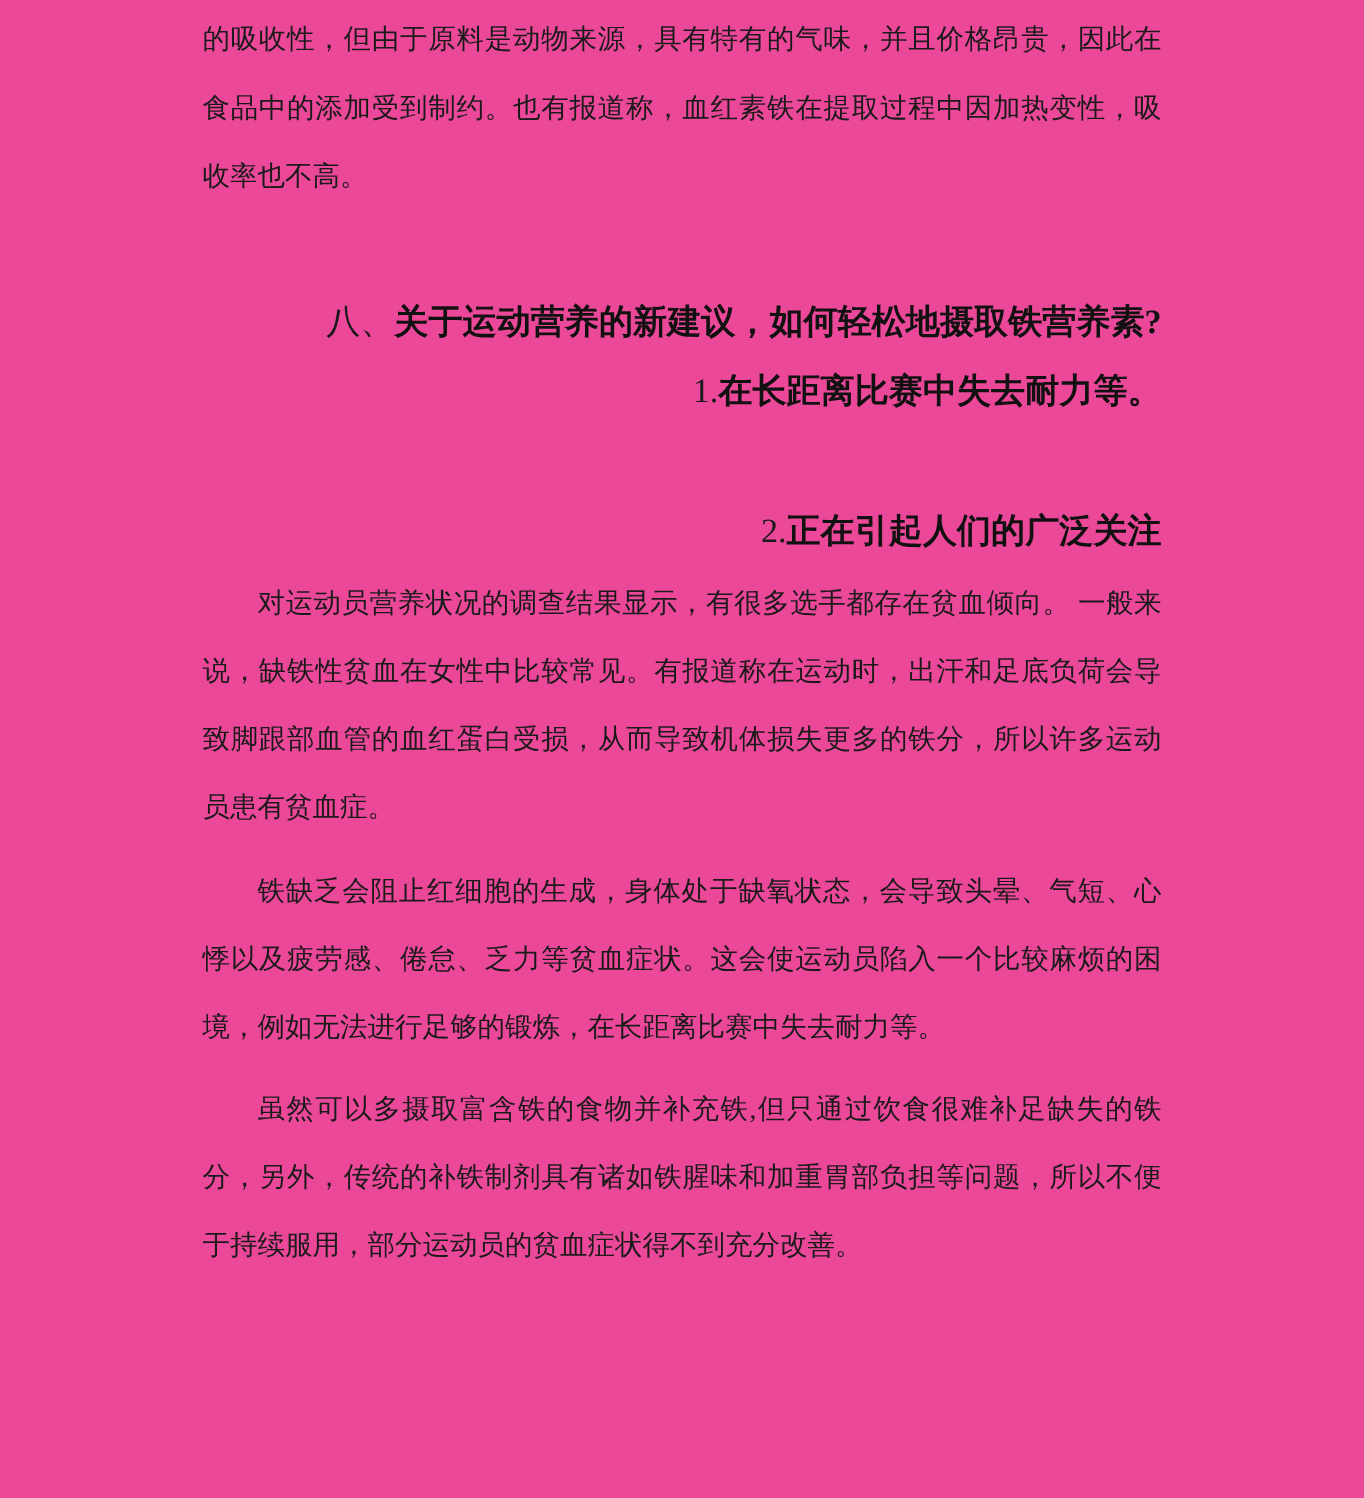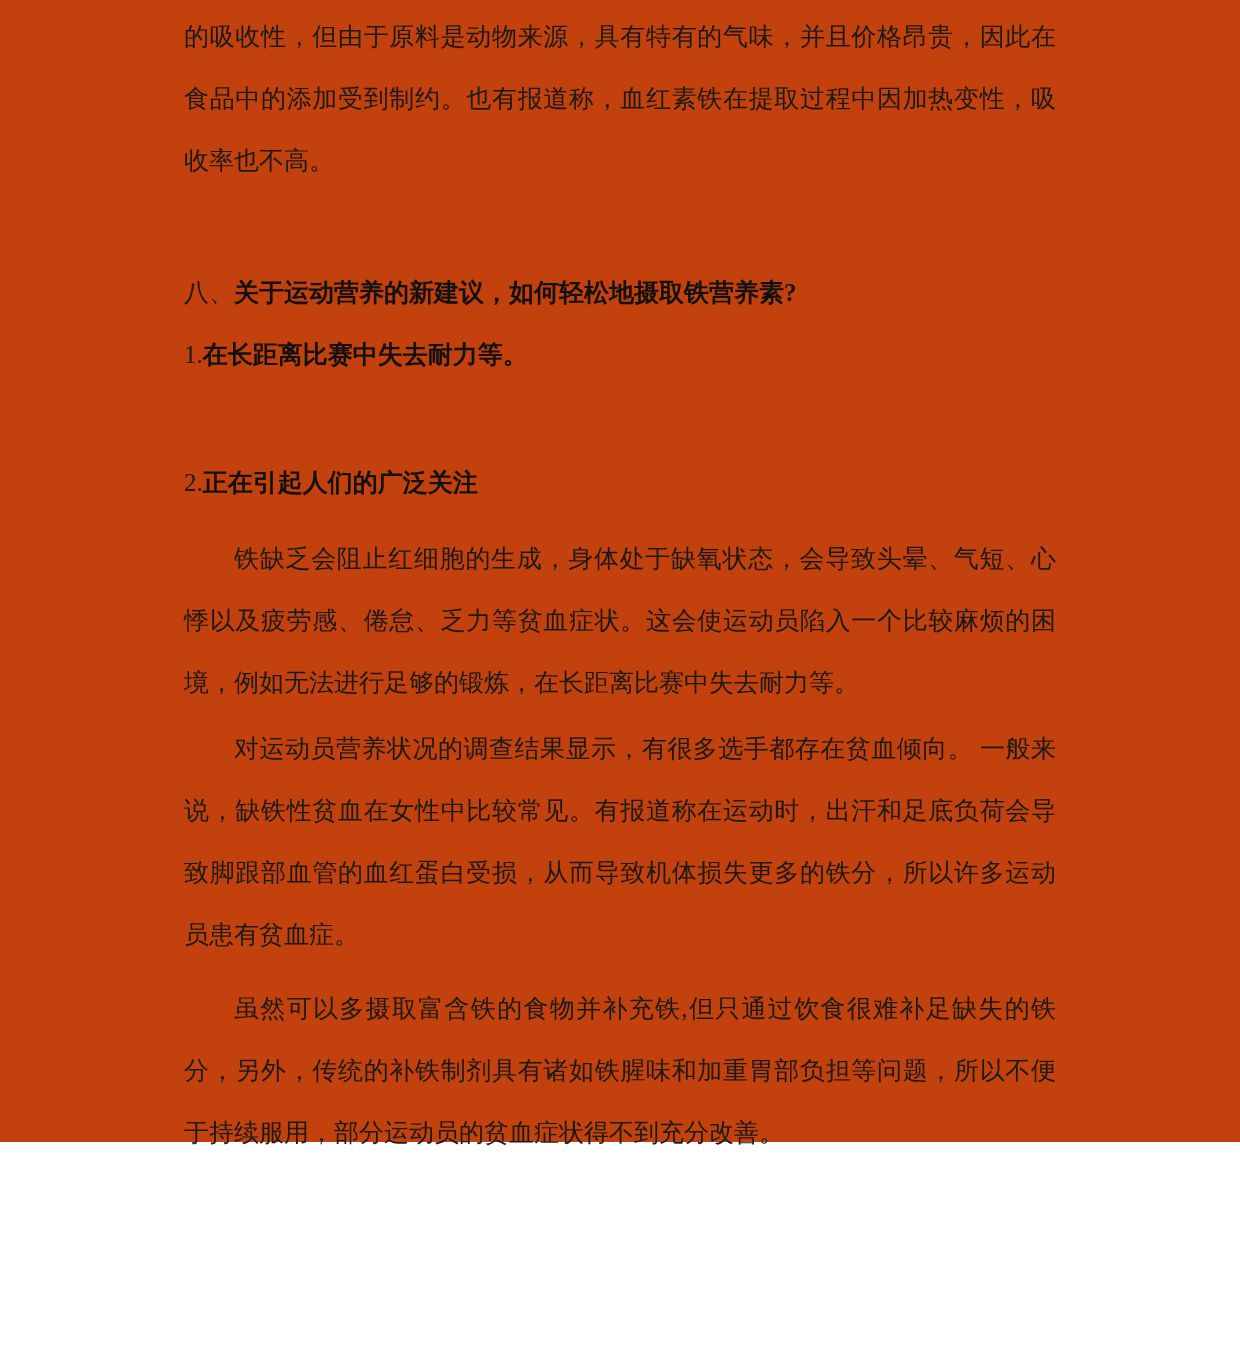--- a/index.html
+++ b/index.html
@@ -7,22 +7,22 @@
     padding: 0;
   }
   body {
     width: 1240px;
     height: 1362px;
     background: #ffffff;
     overflow: hidden;
   }
   .page {
     width: 1240px;
-    height: 1142px;
-    background: #c2410c;
+    height: 1362px;
+    background: #ec4899;
     box-sizing: border-box;
   }
   .content {
     width: 872px;
     margin-left: 184px;
     padding-top: 6px;
     font-family: "Liberation Serif", "DejaVu Serif", serif;
     font-size: 25px;
     line-height: 62px;
     color: #1a1a1a;
@@ -30,23 +30,23 @@
   }
   .para {
     margin: 0;
     text-align: justify;
   }
   .para.indent {
     text-indent: 2em;
   }
   .heading {
     margin: 0;
-    font-size: 25px;
+    font-size: 31px;
     line-height: 62px;
-    text-align: left;
+    text-align: right;
   }
   .heading .num {
     font-weight: normal;
   }
   .heading .title {
     font-weight: bold;
     color: #111111;
   }
   .h-section { margin-top: 70px; }
   .h-sub2    { margin-top: 66px; }
@@ -63,20 +63,20 @@
 
     <p class="para">的吸收性，但由于原料是动物来源，具有特有的气味，并且价格昂贵，因此在食品中的添加受到制约。也有报道称，血红素铁在提取过程中因加热变性，吸收率也不高。</p>
 
     <p class="heading h-section"><span class="num">八、</span><span class="title">关于运动营养的新建议，如何轻松地摄取铁营养素?</span></p>
 
     <p class="heading"><span class="num">1.</span><span class="title">在长距离比赛中失去耐力等。</span></p>
 
 
     <p class="heading h-sub2"><span class="num">2.</span><span class="title">正在引起人们的广泛关注</span></p>
 
+    <p class="para indent p-anemia">对运动员营养状况的调查结果显示，有很多选手都存在贫血倾向。 一般来说，缺铁性贫血在女性中比较常见。有报道称在运动时，出汗和足底负荷会导致脚跟部血管的血红蛋白受损，从而导致机体损失更多的铁分，所以许多运动员患有贫血症。</p>
+
     <p class="para indent p-irondef">铁缺乏会阻止红细胞的生成，身体处于缺氧状态，会导致头晕、气短、心悸以及疲劳感、倦怠、乏力等贫血症状。这会使运动员陷入一个比较麻烦的困境，例如无法进行足够的锻炼，在长距离比赛中失去耐力等。</p>
-
-    <p class="para indent p-anemia">对运动员营养状况的调查结果显示，有很多选手都存在贫血倾向。 一般来说，缺铁性贫血在女性中比较常见。有报道称在运动时，出汗和足底负荷会导致脚跟部血管的血红蛋白受损，从而导致机体损失更多的铁分，所以许多运动员患有贫血症。</p>
 
     <p class="para indent p-intake">虽然可以多摄取富含铁的食物并补充铁,但只通过饮食很难补足缺失的铁分，另外，传统的补铁制剂具有诸如铁腥味和加重胃部负担等问题，所以不便于持续服用，部分运动员的贫血症状得不到充分改善。</p>
 
   </div>
 </div>
 
 </body></html>

